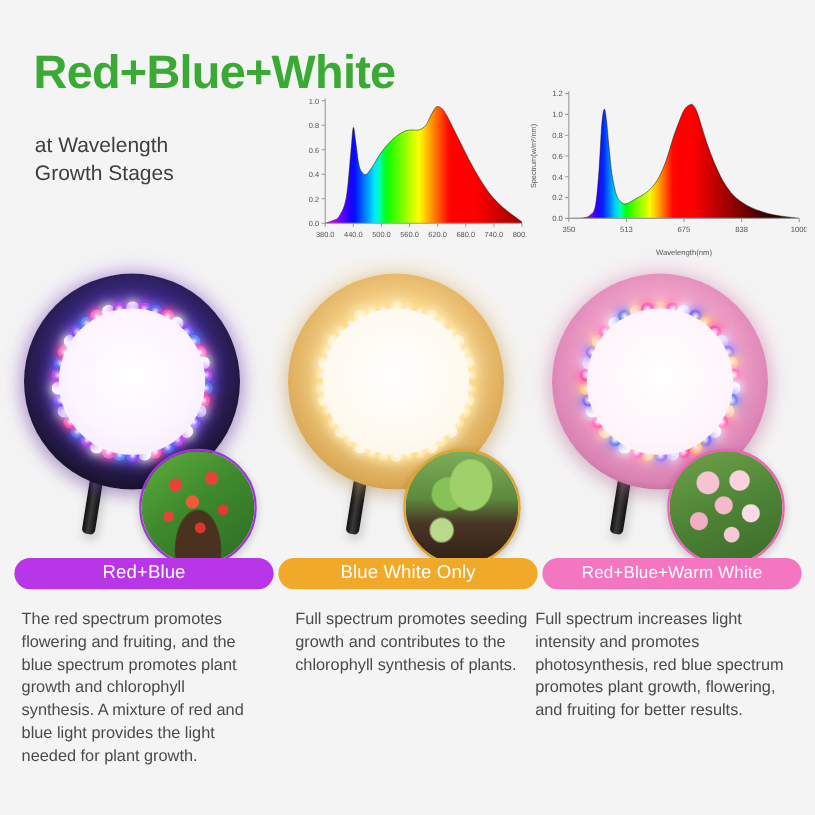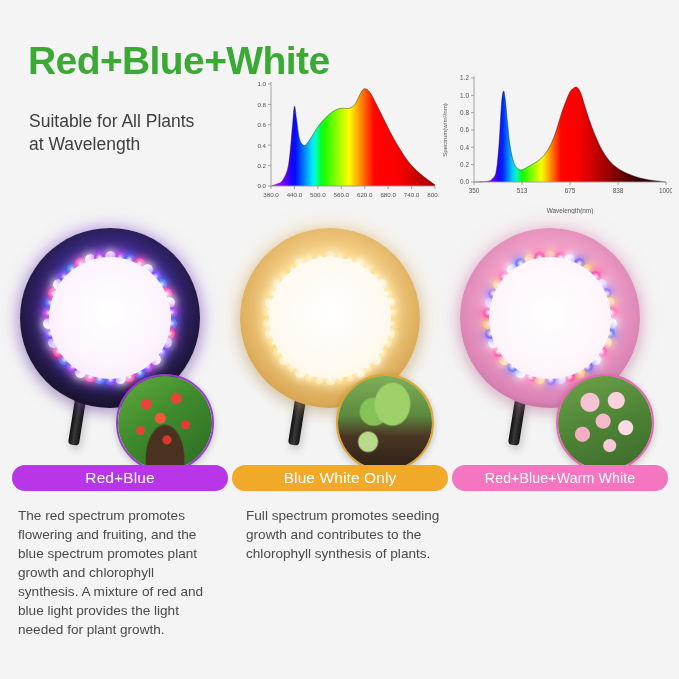--- a/index.html
+++ b/index.html
@@ -90,22 +90,22 @@
 </style>
 </head>
 <body>
 
 <div class="page">
 
   <div class="headline" style="color: rgb(58, 170, 53);">
     <span>Red+Blue+White</span>
   </div>
   <div class="subhead">
-    <span>Suitable for All Plants</span>
     <span>at Wavelength</span>
+    <span>Growth Stages</span>
   </div>
 
   <div class="chart" id="chart1">
       <svg width="196" height="134">
         <defs>
           <linearGradient id="chart1-grad" x1="28" x2="192" y1="0" y2="0" gradientUnits="userSpaceOnUse">
             <stop offset="0%" stop-color="rgb(128,0,128)"></stop>
             <stop offset="2.5%" stop-color="rgb(210,0,255)"></stop>
             <stop offset="5%" stop-color="rgb(166,0,255)"></stop>
             <stop offset="7.5%" stop-color="rgb(121,0,255)"></stop>
@@ -413,14 +413,15 @@
         </div>
     </div>
     <div class="inset" style="border: 2.5px solid rgb(239, 97, 180);">
         <div class="img" style="background: radial-gradient(circle at 34% 28%, rgb(247, 195, 210) 0px, rgb(247, 195, 210) 9px, transparent 10px), radial-gradient(circle at 62% 26%, rgb(249, 210, 222) 0px, rgb(249, 210, 222) 8px, transparent 9px), radial-gradient(circle at 48% 48%, rgb(245, 185, 204) 0px, rgb(245, 185, 204) 7px, transparent 8px), radial-gradient(circle at 72% 55%, rgb(250, 219, 229) 0px, rgb(250, 219, 229) 7px, transparent 8px), radial-gradient(circle at 26% 62%, rgb(243, 174, 196) 0px, rgb(243, 174, 196) 7px, transparent 8px), radial-gradient(circle at 55% 74%, rgb(247, 200, 216) 0px, rgb(247, 200, 216) 6px, transparent 7px), linear-gradient(160deg, rgb(111, 162, 74) 0%, rgb(78, 132, 54) 50%, rgb(59, 106, 42) 100%);"></div>
       </div>
     <div class="badge" style="background: rgb(244, 118, 192);">Red+Blue+Warm White</div>
   </div>
 
   <div class="desc" id="desc-1">Full spectrum promotes seeding growth and contributes to the chlorophyll synthesis of plants.</div>
   <div class="desc" id="desc-0">The red spectrum promotes flowering and fruiting, and the blue spectrum promotes plant growth and chlorophyll synthesis. A mixture of red and blue light provides the light needed for plant growth.</div>
+  <div class="desc" id="desc-2">Full spectrum increases light intensity and promotes photosynthesis, red blue spectrum promotes plant growth, flowering, and fruiting for better results.</div>
 
 </div>
 
 </body></html>

